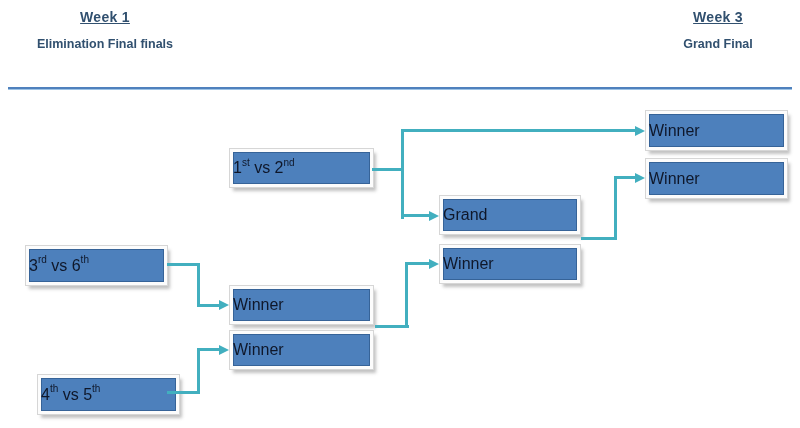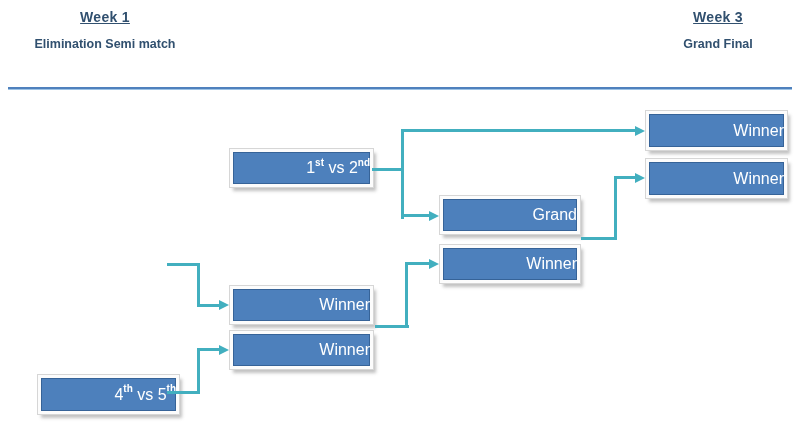--- a/index.html
+++ b/index.html
@@ -22,52 +22,55 @@
     background: #4F81BD; border-bottom: 1px solid #9DC3E6;
   }
 
   
   .box {
     position: absolute;
     background: #4D80BC;
     border: 3px solid #FCFCFC;
     box-shadow: 0 0 0 1px #D6D6D6, 3px 4px 3px rgba(120,120,120,0.45),
                 inset 0 0 0 1px rgba(36,74,122,0.55);
-    color: #ffffff;
-    display: flex; align-items: center; justify-content: flex-end;
+    color: #0f172a;
+    display: flex; align-items: center; justify-content: flex-start;
     font-size: 16px; line-height: 1;
   }
-  .box sup { font-size: 10px; position: relative; top: -1px; line-height: 0; font-weight: bold; }
+  .box sup { font-size: 10px; position: relative; top: -1px; line-height: 0; }
 
   
   .line { position: absolute; background: #42AFBF; }
   .arrow {
     position: absolute; width: 0; height: 0;
     border-top: 5px solid transparent; border-bottom: 5px solid transparent;
     border-left: 10px solid #42AFBF;
   }
 </style>
 </head>
 <body>
 
 <div id="canvas">
 
   <div class="hcol" style="left:15px;width:180px;">
     <span class="week-label">Week 1</span>
-    <div class="subtitle">Elimination Semi match</div>
+    <div class="subtitle">Elimination Final finals</div>
   </div>
   <div class="hcol" style="left:628px;width:180px;">
     <span class="week-label">Week 3</span>
     <div class="subtitle">Grand Final</div>
   </div>
 
   <div class="divider"></div>
 
   <div class="box" style="left:230px;top:149px;width:143px;height:38px;">
     <span><span>1</span><sup>st</sup><span> vs </span><span>2</span><sup>nd</sup></span>
+  </div>
+  <div class="box" style="left:26px;top:246px;width:141px;height:39px;">
+    <span><span>3</span><sup>rd</sup><span> vs </span><span>6</span><sup>th</sup></span>
   </div>
   <div class="box" style="left:38px;top:375px;width:141px;height:39px;">
     <span><span>4</span><sup>th</sup><span> vs </span><span>5</span><sup>th</sup></span>
   </div>
   <div class="box" style="left:230px;top:286px;width:143px;height:38px;">
     <span>Winner</span>
   </div>
   <div class="box" style="left:230px;top:331px;width:143px;height:38px;">
     <span>Winner</span>
   </div>

